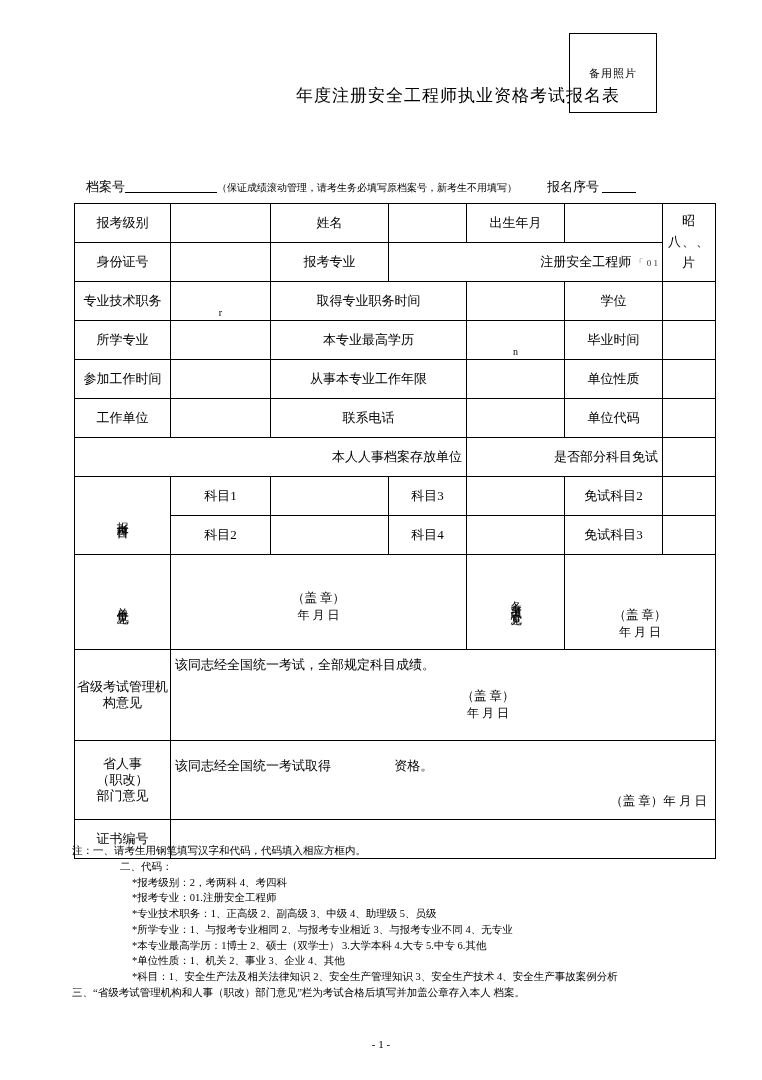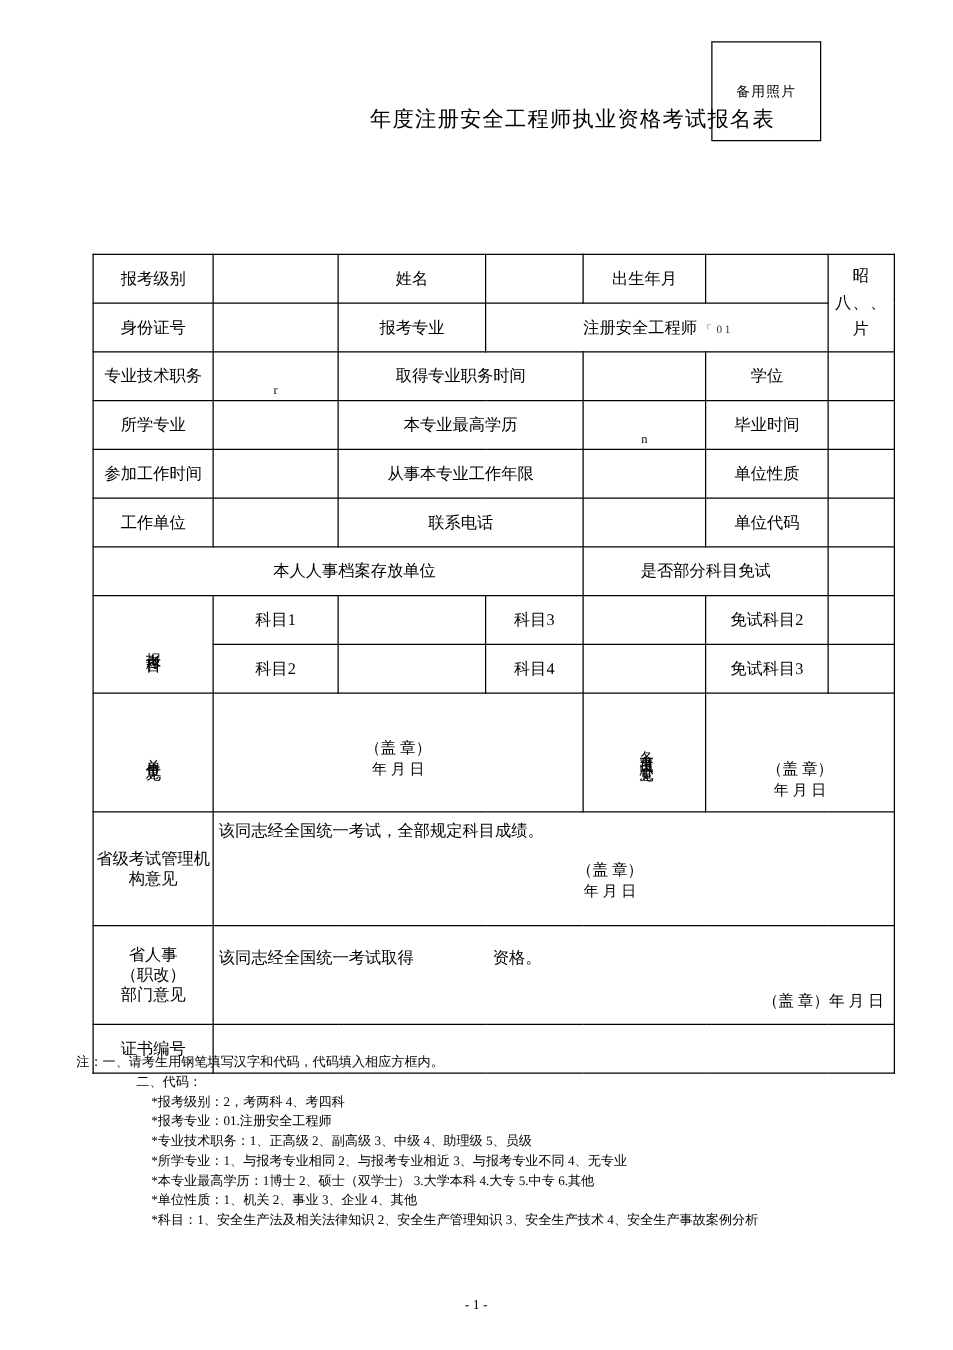--- a/index.html
+++ b/index.html
@@ -81,21 +81,21 @@
     table-layout: fixed;
   }
   table.form td {
     border: 1px solid #000;
     font-size: 13px;
     padding: 2px 4px;
     vertical-align: middle;
     height: 34px;
   }
   td.c { text-align: center; }
-  td.l { text-align: center; }
+  td.l { text-align: right; }
   .vert {
     writing-mode: vertical-rl;
     text-orientation: upright;
     letter-spacing: 2px;
     display: inline-block;
     line-height: 1.05;
     font-size: 12px;
   }
   .photo-cell {
     text-align: center;
@@ -103,21 +103,21 @@
     line-height: 1.6;
     letter-spacing: 1px;
   }
   .seal { font-size: 12.5px; }
   .date-row { font-size: 12px; }
   .tiny-r { font-size: 9px; color:#333; }
 
   
   .notes {
     position: absolute;
-    left: 61px;
+    left: 72px;
     top: 843px;
     width: 660px;
     font-size: 10.5px;
     line-height: 1.5;
   }
   .notes .ln { white-space: nowrap; }
   .notes .ind1 { padding-left: 48px; }
   .notes .ind2 { padding-left: 60px; }
   .notes .wrapline { white-space: normal; }
 
@@ -134,20 +134,23 @@
 <body>
 
 <div class="page">
 
   <div class="photo-box">
     <span>备用照片</span>
   </div>
 
   <div class="doc-title">年度注册安全工程师执业资格考试报名表</div>
 
+  <div class="archive-line">
+    <span class="lbl">档案号</span><span class="uline"></span><span class="note">（保证成绩滚动管理，请考生务必填写原档案号，新考生不用填写）</span><span class="seq">报名序号</span> <span class="seq-line"></span>
+  </div>
 
   <table class="form">
     <colgroup>
       <col style="width:96px">
       <col style="width:100px">
       <col style="width:118px">
       <col style="width:78px">
       <col style="width:98px">
       <col style="width:98px">
       <col style="width:53px">
@@ -291,16 +294,17 @@
   <div class="notes">
     <div class="ln">注：一、请考生用钢笔填写汉字和代码，代码填入相应方框内。</div>
     <div class="ln ind1">二、代码：</div>
     <div class="ln ind2">*报考级别：2，考两科              4、考四科</div>
     <div class="ln ind2">*报考专业：01.注册安全工程师</div>
     <div class="ln ind2">*专业技术职务：1、正高级 2、副高级 3、中级 4、助理级 5、员级</div>
     <div class="ln ind2">*所学专业：1、与报考专业相同            2、与报考专业相近       3、与报考专业不同        4、无专业</div>
     <div class="ln ind2">*本专业最高学历：1博士 2、硕士（双学士）     3.大学本科    4.大专 5.中专 6.其他</div>
     <div class="ln ind2">*单位性质：1、机关 2、事业 3、企业 4、其他</div>
     <div class="wrapline ind2">*科目：1、安全生产法及相关法律知识      2、安全生产管理知识      3、安全生产技术      4、安全生产事故案例分析</div>
+    <div class="ln">三、“省级考试管理机构和人事（职改）部门意见”栏为考试合格后填写并加盖公章存入本人 档案。</div>
   </div>
 
   <div class="pagenum">- 1 -</div>
 </div>
 
 </body></html>

